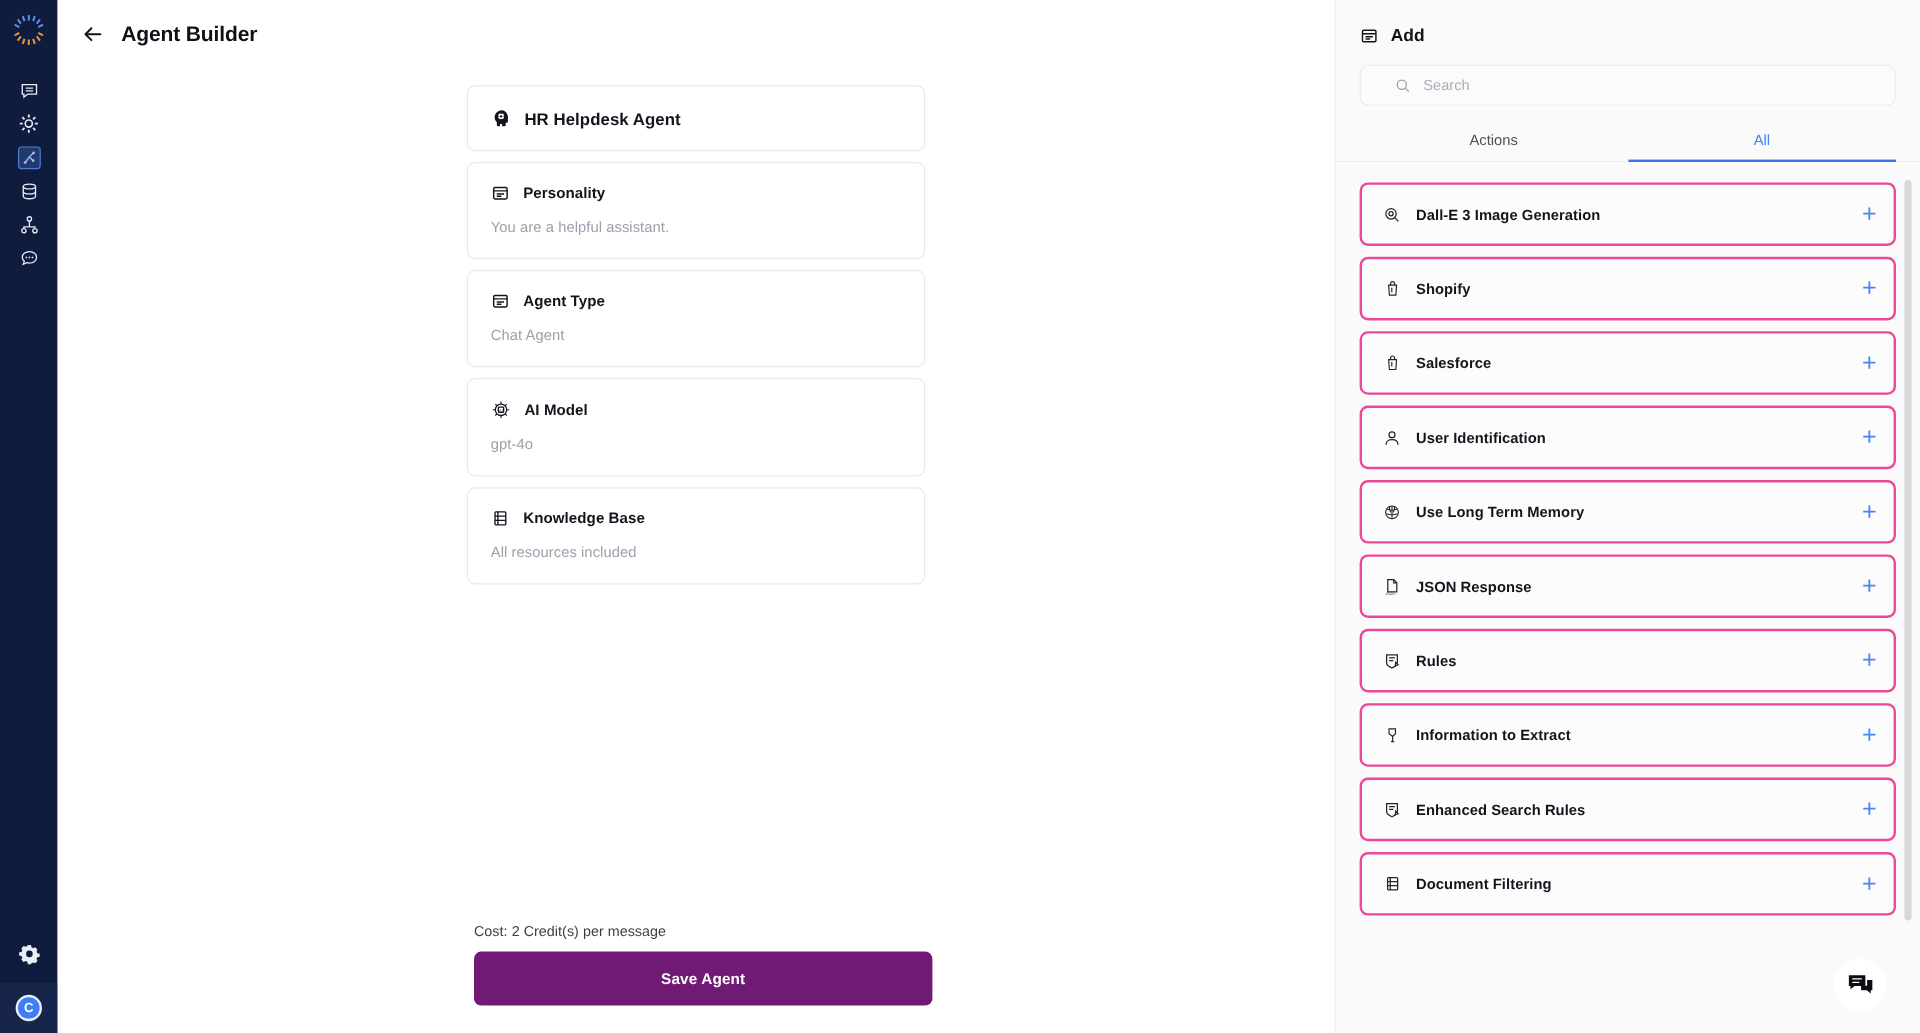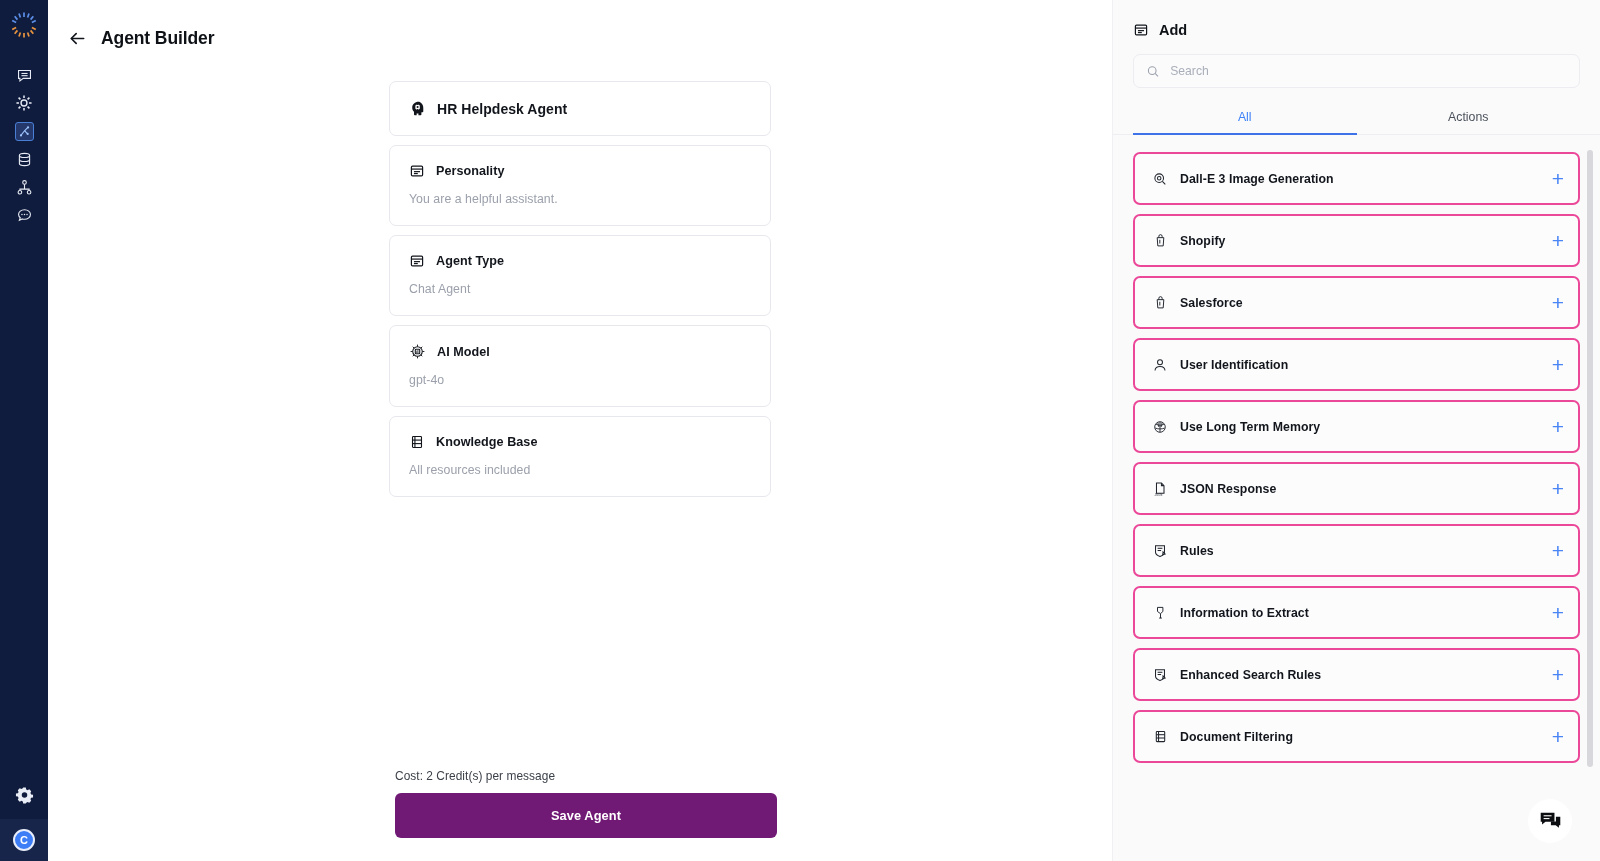--- a/index.html
+++ b/index.html
@@ -47,21 +47,21 @@
     display: flex; align-items: center; justify-content: center;
   }
 
   
   .center {
     flex: 1 1 auto; height: 861px; position: relative;
     background: #ffffff;
   }
   .page-head {
     display: flex; align-items: center; gap: 14px;
-    padding: 28px 0 0 20px;
+    padding: 18px 0 0 20px;
   }
   .back-arrow { cursor: pointer; display: flex; align-items: center; }
   .page-title { font-size: 17.5px; font-weight: bold; color: #0e1116; letter-spacing: -0.1px; }
 
   .cards { width: 382px; margin: 32px auto 0 auto; }
   .card {
     border: 1px solid #e7e7ee; border-radius: 7px; background: #fff;
     margin-bottom: 9px; cursor: pointer;
   }
   .card.agent-name { padding: 18px 19px; }
@@ -90,21 +90,21 @@
     width: 488px; flex: 0 0 488px; height: 861px;
     background: #fafafa; border-left: 1px solid #f0f0f2;
     position: relative;
   }
   .right-head { display: flex; align-items: center; gap: 10px; padding: 22px 0 0 20px; }
   .right-title { font-size: 14.5px; font-weight: bold; color: #0e1116; }
 
   .search-wrap {
     margin: 16px 20px 0 20px; height: 34px;
     background: #fbfbfc; border: 1px solid #ececf1; border-radius: 7px;
-    display: flex; align-items: center; gap: 10px; padding: 0 12px;
+    display: flex; align-items: center; gap: 10px; padding: 0 28px;
   }
   .search-input {
     border: none; outline: none; background: transparent;
     font-size: 12.2px; color: #2b3038; width: 100%;
     font-family: "Liberation Sans", sans-serif;
   }
   .search-input::placeholder { color: #a9aeb8; }
 
   .tabs { display: flex; margin: 14px 0 0 0; padding: 0 20px; border-bottom: 1px solid #eceef2; }
   .tab {
@@ -358,22 +358,22 @@
 
     <div class="search-wrap">
       <svg width="15" height="15" viewBox="0 0 20 20" fill="none" stroke="#9aa0ab" stroke-width="1.5">
         <circle cx="8.8" cy="8.8" r="5.4"></circle>
         <line x1="12.8" y1="12.8" x2="17" y2="17"></line>
       </svg>
       <input class="search-input" type="text" placeholder="Search" style="">
     </div>
 
     <div class="tabs">
+      <div class="tab">Actions</div>
       <div class="tab active">All</div>
-      <div class="tab">Actions</div>
     </div>
 
     <div class="list">
       <div class="list-inner">
 
         <div class="list-item">
           <span class="li-icon">
             <svg width="16" height="16" viewBox="0 0 20 20" fill="none" stroke="#21262e" stroke-width="1.3">
               <circle cx="9" cy="9" r="5.4"></circle>
                 <circle cx="9" cy="9" r="2.2"></circle>

